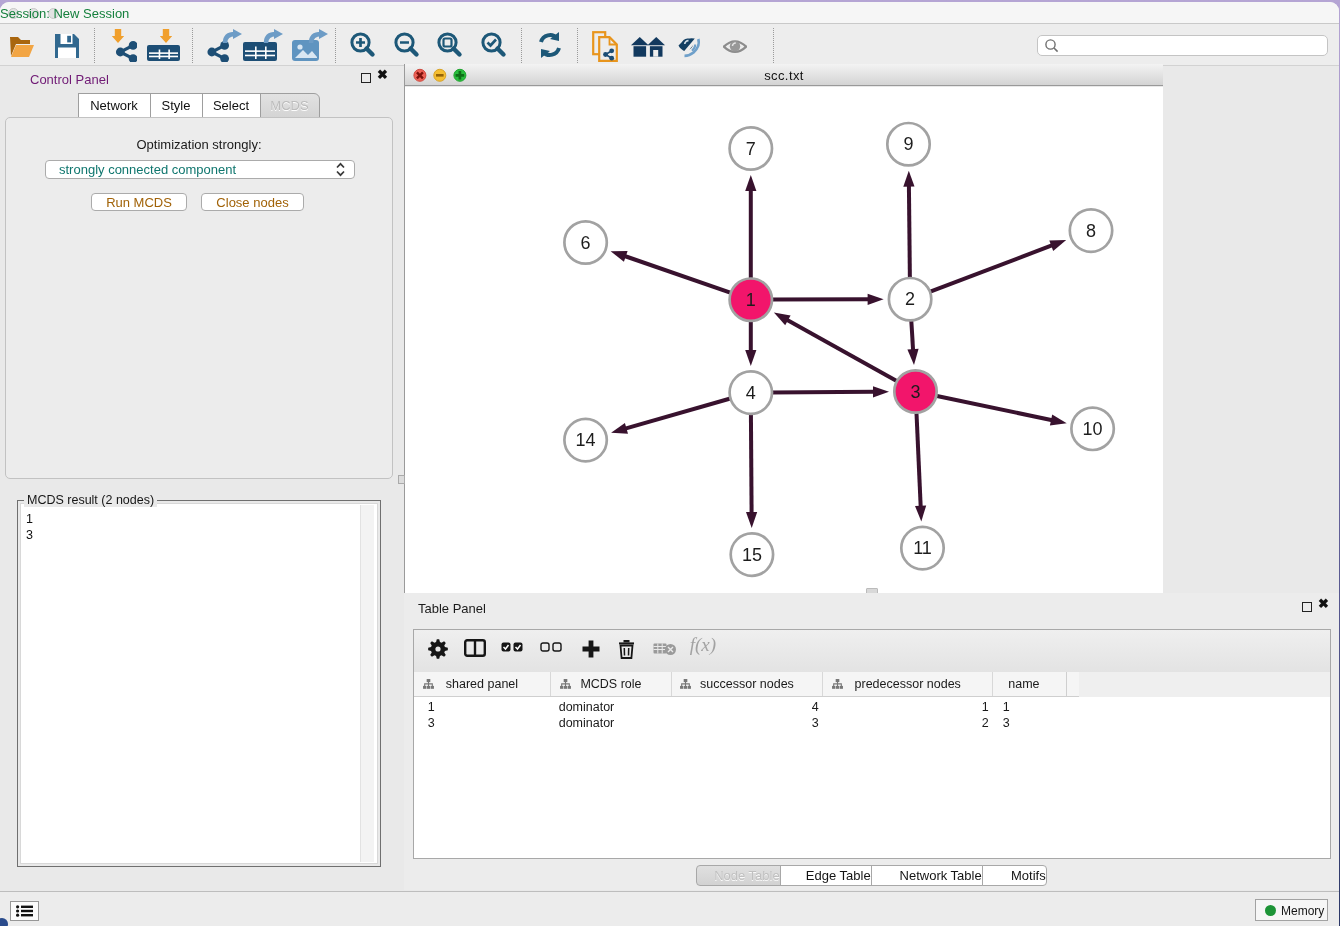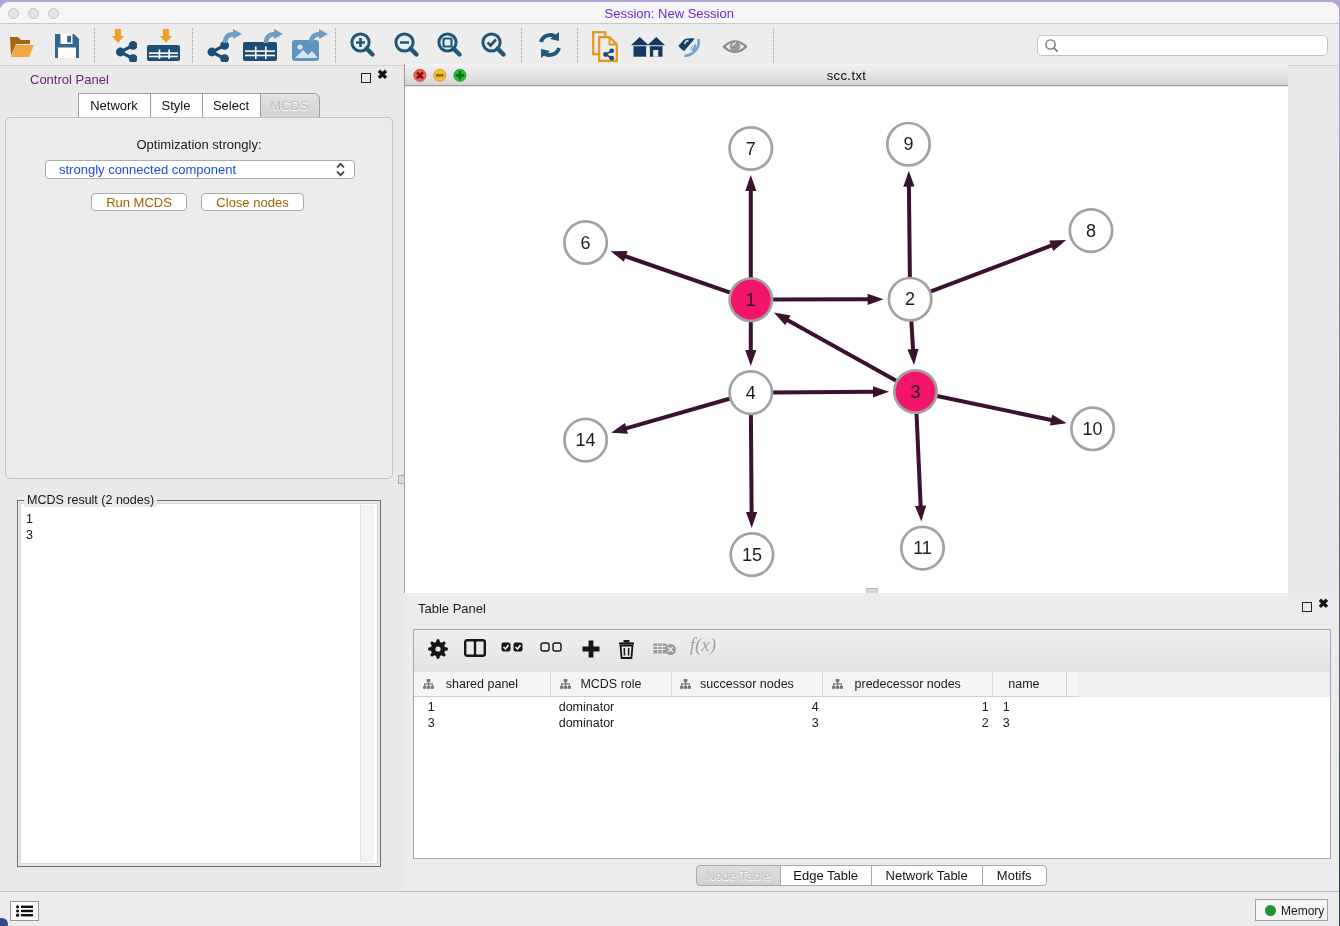--- a/index.html
+++ b/index.html
@@ -3,80 +3,80 @@
 html,body{margin:0;padding:0}
 body{width:1340px;height:926px;position:relative;overflow:hidden;
  font-family:"Liberation Sans",sans-serif;
  background:linear-gradient(180deg,#b5a5d4 0%,#9d8cc0 25%,#5d5c94 60%,#2b3767 100%);}
 #win{position:absolute;left:0;top:2px;width:1338.5px;height:924px;
  background:#e9e9e9;border-radius:9px 9px 0 0;overflow:hidden;}
 #titlebar{position:absolute;left:0;top:0;width:100%;height:21px;background:#f6f6f6;
  border-bottom:1px solid #c9c9c9;}
 .tl{position:absolute;top:5.5px;width:11px;height:11px;border-radius:50%;
  background:#e3e3e3;border:1px solid #c7c7c7;box-sizing:border-box;}
-#apptitle{position:absolute;top:4px;left:0;width:100%;text-align:center;
- font-size:13px;color:#6d28d9;}
+#apptitle{position:absolute;top:4px;left:0;width:100%;text-align:left;
+ font-size:13px;color:#15803d;}
 #toolbar{position:absolute;left:0;top:22px;width:100%;height:41px;background:#ededed;
  border-bottom:1px solid #d2d2d2;}
 .sep{position:absolute;top:4px;height:35px;width:0;border-left:1px dotted #9a9a9a;}
 .ticon{position:absolute;top:0;}
 #searchbox{position:absolute;left:1037px;top:11px;width:289px;height:19px;background:#fff;
  border:1px solid #c4c4c4;border-radius:5px;}
 #leftpanel{position:absolute;left:0;top:64px;width:398px;height:824px;background:#e9e9e9;}
 #cphead{position:absolute;left:0;top:0;width:100%;height:28px;}
 #cptitle{position:absolute;left:30px;top:6px;font-size:13px;color:#701a75;}
 .tabs{position:absolute;display:flex;}
 .tab{box-sizing:border-box;border:1px solid #9e9e9e;background:#fff;color:#111;
  font-size:13px;text-align:center;line-height:23px;height:25px;margin-left:-1px;}
 .tab.dis{background:linear-gradient(180deg,#e2e2e2,#d4d4d4);color:#bcbcbc;
  text-shadow:0 1px 0 #fdfdfd;border-radius:0 6px 0 0;}
 #mcdspanel{position:absolute;left:5px;top:51px;width:388px;height:362px;
  background:#ececec;border:1px solid #c2c2c2;border-radius:5px;box-sizing:border-box;}
 #optlabel{position:absolute;left:0;top:19px;width:100%;text-align:center;font-size:13px;color:#1a1a1a;}
 #dropdown{position:absolute;left:39px;top:42px;width:310px;height:19px;background:#fff;
- border:1px solid #ababab;border-radius:4px;font-size:13px;color:#1d4ed8;line-height:18px;
+ border:1px solid #ababab;border-radius:4px;font-size:13px;color:#0f766e;line-height:18px;
  padding-left:13px;box-sizing:border-box;}
 .btn{position:absolute;top:75px;height:18px;background:#fff;border:1px solid #ababab;
  border-radius:4px;font-size:13px;color:#a16207;text-align:center;line-height:17px;box-sizing:border-box;}
 #fieldset{position:absolute;left:17px;top:433.5px;width:364px;height:367px;
  border:1px solid #6f6f6f;box-sizing:border-box;}
 #fslabel{position:absolute;left:6px;top:-8px;background:#e9e9e9;padding:0 3px;
  font-size:12.5px;color:#161616;}
 #fsinner{position:absolute;left:2px;top:2px;right:2px;bottom:2px;background:#fff;
  border:1px solid #d8d8d8;}
 #fsscroll{position:absolute;right:3px;top:1px;bottom:1px;width:13px;background:#f3f3f3;
  border-left:1px solid #e2e2e2;}
 #statusbar{position:absolute;left:0;top:888.5px;width:100%;height:36px;background:#ececec;
  border-top:1px solid #bdbdbd;}
 #listbtn{position:absolute;left:10px;top:9px;width:29px;height:20px;background:#fbfbfb;
  border:1px solid #979797;box-sizing:border-box;}
 #membtn{position:absolute;left:1255px;top:7px;width:73px;height:22px;background:#f6f6f6;
  border:1px solid #a2a2a2;box-sizing:border-box;font-size:12px;color:#161616;}
-#netwin{position:absolute;left:404px;top:62px;width:884px;height:529px;
+#netwin{position:absolute;left:404px;top:62px;width:759px;height:529px;
  border-left:1px solid #9a9a9a;box-sizing:border-box;}
 #nettitle{position:absolute;left:0;top:0;width:100%;height:21px;
  background:linear-gradient(180deg,#f3f3f3,#d4d4d4);border-bottom:1px solid #999;}
 #netname{position:absolute;top:4px;left:0;width:100%;text-align:center;font-size:13px;
  color:#111;font-weight:500;letter-spacing:.4px;}
 #netcanvas{position:absolute;left:0;top:23px;width:100%;height:506px;background:#fff;}
 #tablepanel{position:absolute;left:404px;top:591px;width:934.5px;height:297px;background:#ececec;}
 #tptitle{position:absolute;left:14px;top:8px;font-size:13px;color:#1c1c1c;}
 #tablebox{position:absolute;left:8.7px;top:35.5px;width:918px;height:230px;background:#fff;
  border:1px solid #a8a8a8;box-sizing:border-box;}
 #tbtoolbar{position:absolute;left:0;top:0;width:100%;height:42px;
  background:linear-gradient(180deg,#efefef,#e3e3e3);border-bottom:1px solid #c9c9c9;}
 #thead{position:absolute;left:0;top:42px;width:100%;height:25px;background:#efefef;}
 #theadcols{position:absolute;left:0;top:0;width:665px;height:25px;background:#f5f5f5;
  border-bottom:1px solid #cfcfcf;box-sizing:border-box;}
 .hcol{position:absolute;top:0;height:24px;border-right:1px solid #d8d8d8;box-sizing:border-box;}
 .hlab{position:absolute;top:5px;width:100%;text-align:center;font-size:12.5px;color:#1a1a1a;}
 .tcell{position:absolute;font-size:12.5px;color:#1a1a1a;height:16px;line-height:16px;}
 #bottabs{position:absolute;left:292.7px;top:272.4px;display:flex;height:21px;}
 .btab{box-sizing:border-box;border:1px solid #a8a8a8;background:#fff;color:#141414;
- font-size:13px;text-align:center;line-height:19px;height:21px;margin-left:-1px;font-weight:500;}
+ font-size:13px;text-align:right;line-height:19px;height:21px;margin-left:-1px;font-weight:500;}
 .btab.dis{background:linear-gradient(180deg,#e0e0e0,#d2d2d2);color:#c0c0c0;
  text-shadow:0 1px 0 #fafafa;border-radius:4px 0 0 4px;}
 .btab:last-child{border-radius:0 4px 4px 0;}
 .treeicon{position:absolute;width:11px;height:10px;}
 svg{position:absolute;}
 </style></head>
 <body>
 <div id="win">
   <div id="titlebar">
     <div class="tl" style="left:8px"></div>

